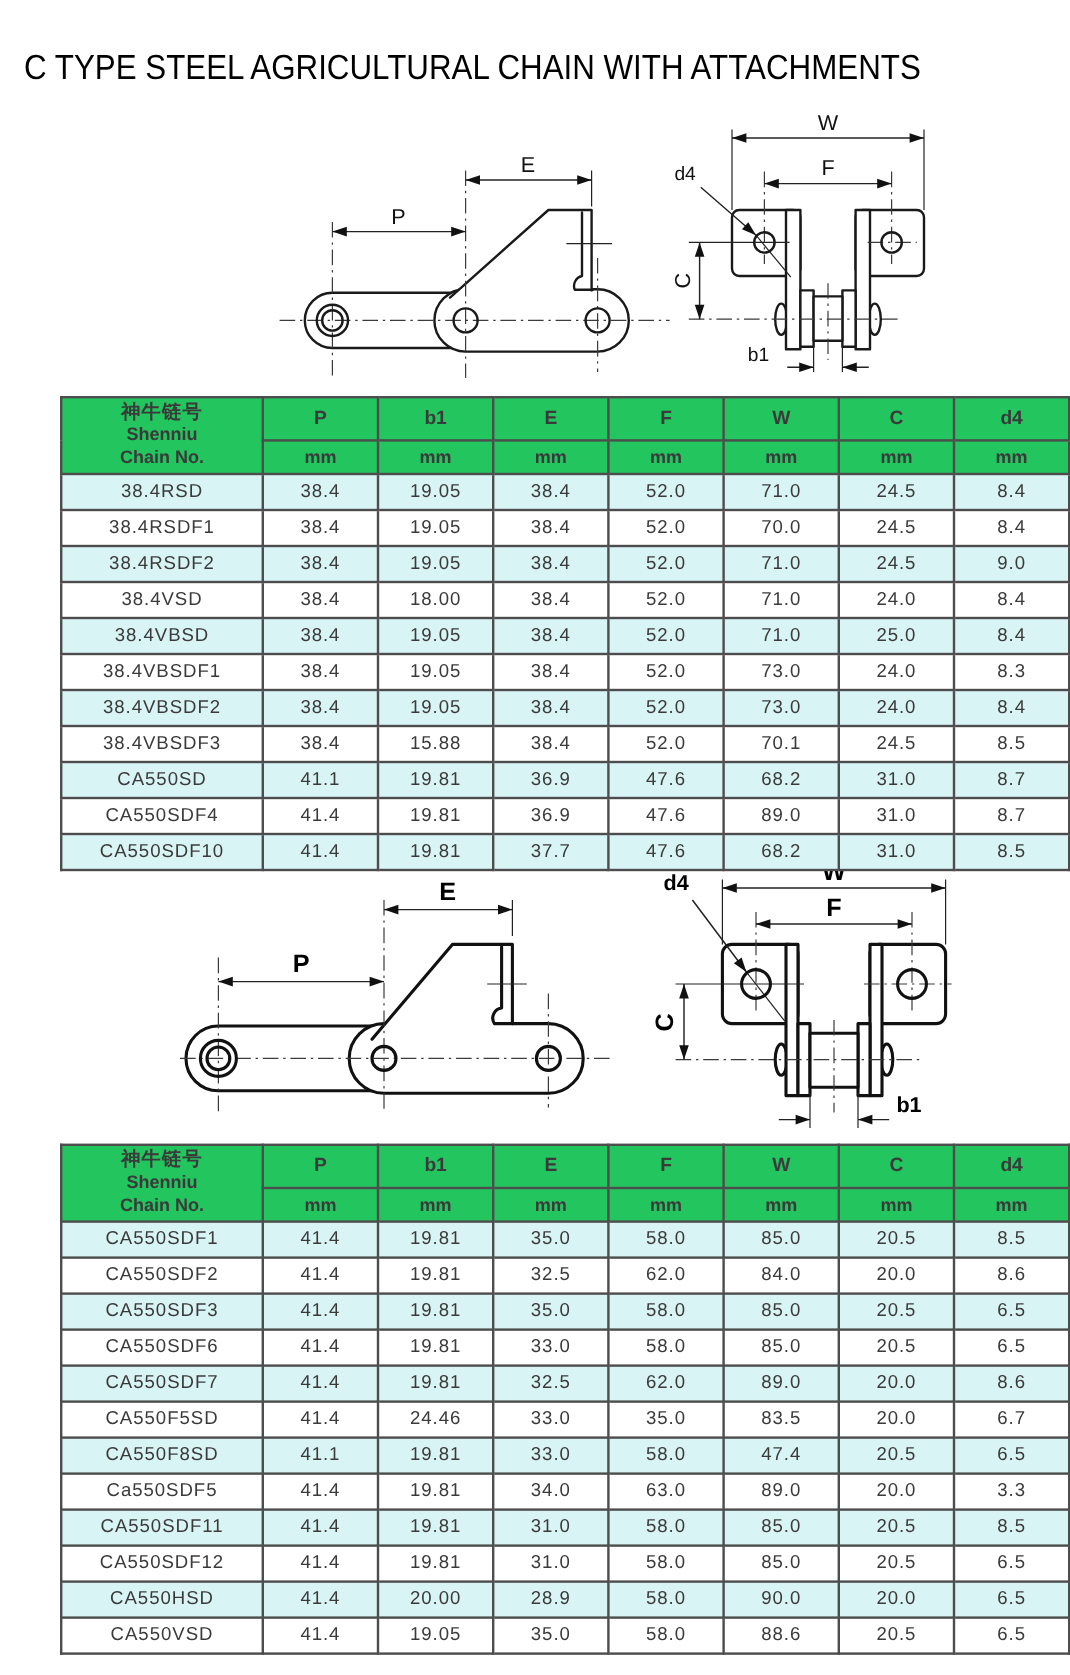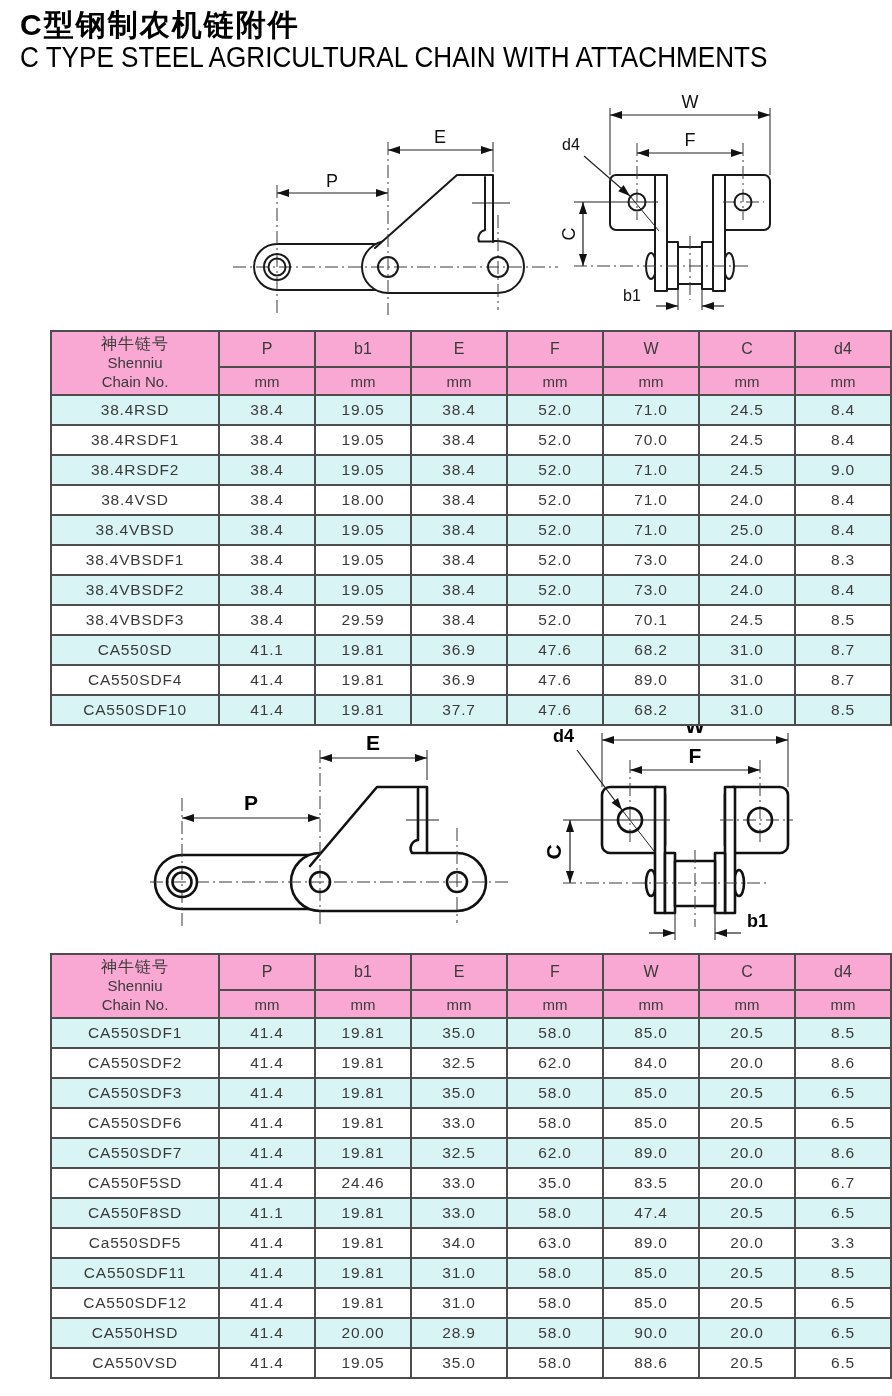--- a/index.html
+++ b/index.html
@@ -38,34 +38,33 @@
   table.spec {
     position:absolute; left:50px; width:840px;
     border-collapse:collapse; table-layout:fixed;
   }
   #table1 { top:330px; }
   #table2 { top:953px; }
   table.spec th, table.spec td {
     border:2px solid #4d4d4d; text-align:center; vertical-align:middle;
     color:#3a3a3a; padding:0;
   }
-  table.spec thead th { background:#f9a8d4; font-weight:normal; font-size:16px; }
+  table.spec thead th { background:#22c55e; font-weight:bold; font-size:16px; }
   table.spec .hdr-label th { height:34px; }
   table.spec .hdr-unit  th { height:26px; font-size:15px; }
   .chain-hdr { font-size:15px; line-height:1.25; }
   .chain-hdr .zh { font-size:16px; letter-spacing:1px; }
   table.spec tbody td { height:28px; font-size:15.5px; letter-spacing:0.8px; background:#fff; }
   table.spec tbody tr.alt td { background:#d9f4f4; }
 </style>
 </head>
 <body>
 
 <div class="page">
 
-  <div class="title-zh">C型钢制农机链附件</div>
   <div class="title-en">C TYPE STEEL AGRICULTURAL CHAIN WITH ATTACHMENTS</div>
 
   <svg id="d1" class="diag" width="335" height="232" viewBox="0 0 335 232">
     <defs>
       <marker id="ah1" markerUnits="userSpaceOnUse" markerWidth="13" markerHeight="9" refX="12.5" refY="4.5" orient="auto-start-reverse">
         <path d="M0.5,0.5 L12.5,4.5 L0.5,8.5 Z" fill="#111"></path>
       </marker>
     </defs>
     <g>
       <path class="sh" d="M49,154 H160 A23,23 0 0 1 160,200 H49 A23,23 0 0 1 49,154 Z"></path>
@@ -310,21 +309,21 @@
           <td>19.05</td>
           <td>38.4</td>
           <td>52.0</td>
           <td>73.0</td>
           <td>24.0</td>
           <td>8.4</td>
         </tr>
         <tr>
           <td>38.4VBSDF3</td>
           <td>38.4</td>
-          <td>29.59</td>
+          <td>15.88</td>
           <td>38.4</td>
           <td>52.0</td>
           <td>70.1</td>
           <td>24.5</td>
           <td>8.5</td>
         </tr>
         <tr class="alt">
           <td>CA550SD</td>
           <td>41.1</td>
           <td>19.81</td>

